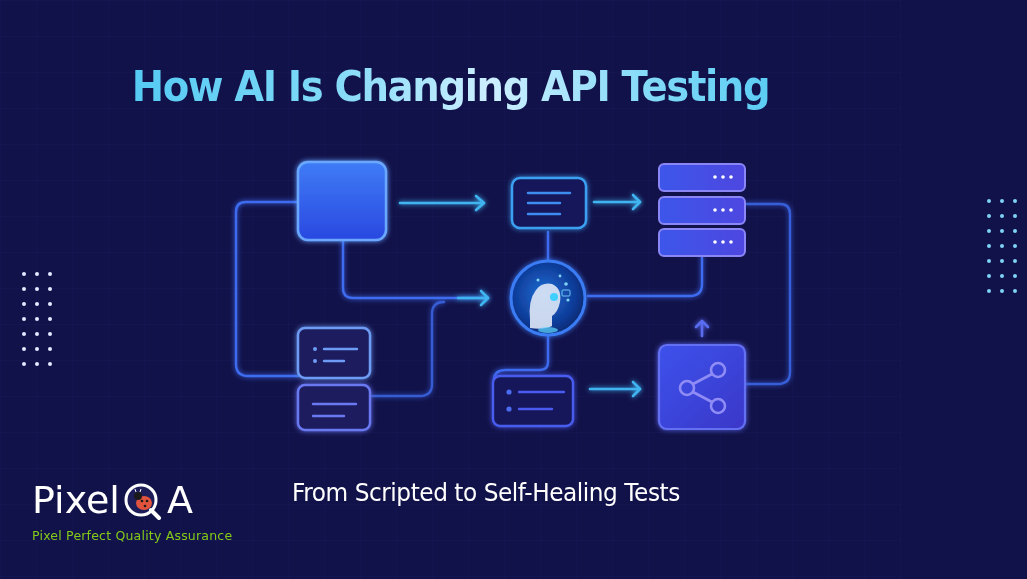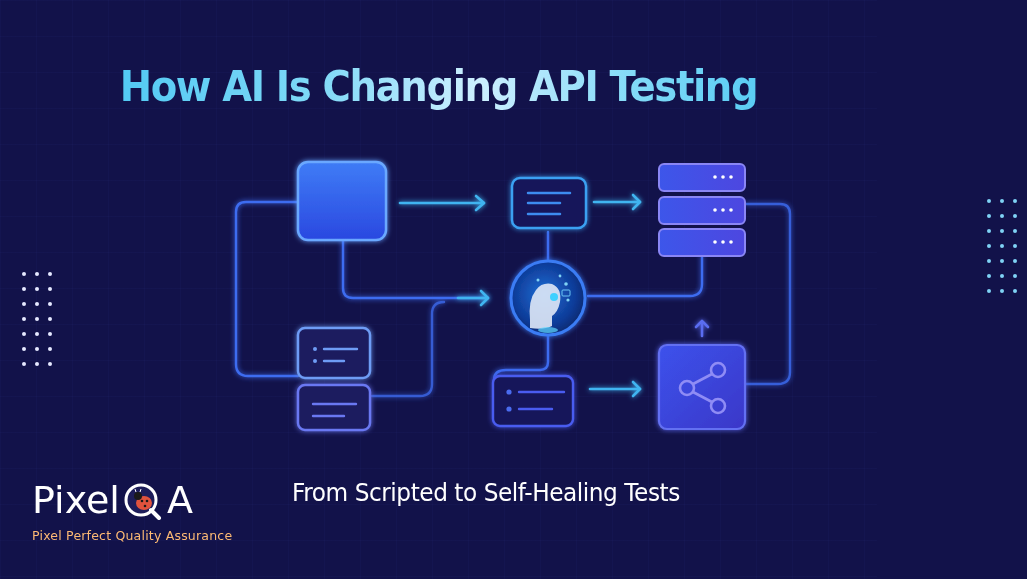--- a/index.html
+++ b/index.html
@@ -2,21 +2,21 @@
 <html><head>
 <meta charset="utf-8">
 <style>
   html, body { margin: 0; padding: 0; }
   body {
     width: 1027px; height: 579px; overflow: hidden;
     background: #12124a;
     font-family: "Liberation Sans", sans-serif;
     position: relative;
   }
-  .canvas { position: absolute; inset: 0; width: 877px; height: 579px; }
+  .canvas { position: absolute; inset: 0; width: 877px; height: 579px; padding-left: 24px; }
   .grid-bg {
     position: absolute; inset: 0;
     background-image:
       linear-gradient(rgba(60,70,160,0.10) 1px, transparent 1px),
       linear-gradient(90deg, rgba(60,70,160,0.10) 1px, transparent 1px);
     background-size: 36px 36px;
     opacity: 0.7;
   }
   .title {
     position: absolute; left: 0; right: 0; top: 62px;
@@ -44,21 +44,21 @@
   }
   .logo {
     position: absolute; left: 32px; top: 480px;
   }
   .logo-word {
     font-family: "DejaVu Sans", sans-serif;
     font-size: 38px; color: #ffffff; letter-spacing: 0px; line-height: 40px;
     display: flex; align-items: flex-start;
   }
   .logo-tag {
-    font-family: "DejaVu Sans", sans-serif; font-size: 12.5px; color: #fdba74;
+    font-family: "DejaVu Sans", sans-serif; font-size: 12.5px; color: #84cc16;
     margin-top: 8px; letter-spacing: 0.2px;
   }
   .dots { position: absolute; display: grid; grid-template-columns: repeat(3, 6px); column-gap: 7px; row-gap: 11px; }
   .dot { width: 4px; height: 4px; border-radius: 50%; }
 </style>
 </head>
 <body>
 
 <div class="canvas">
   <div class="grid-bg"></div>

